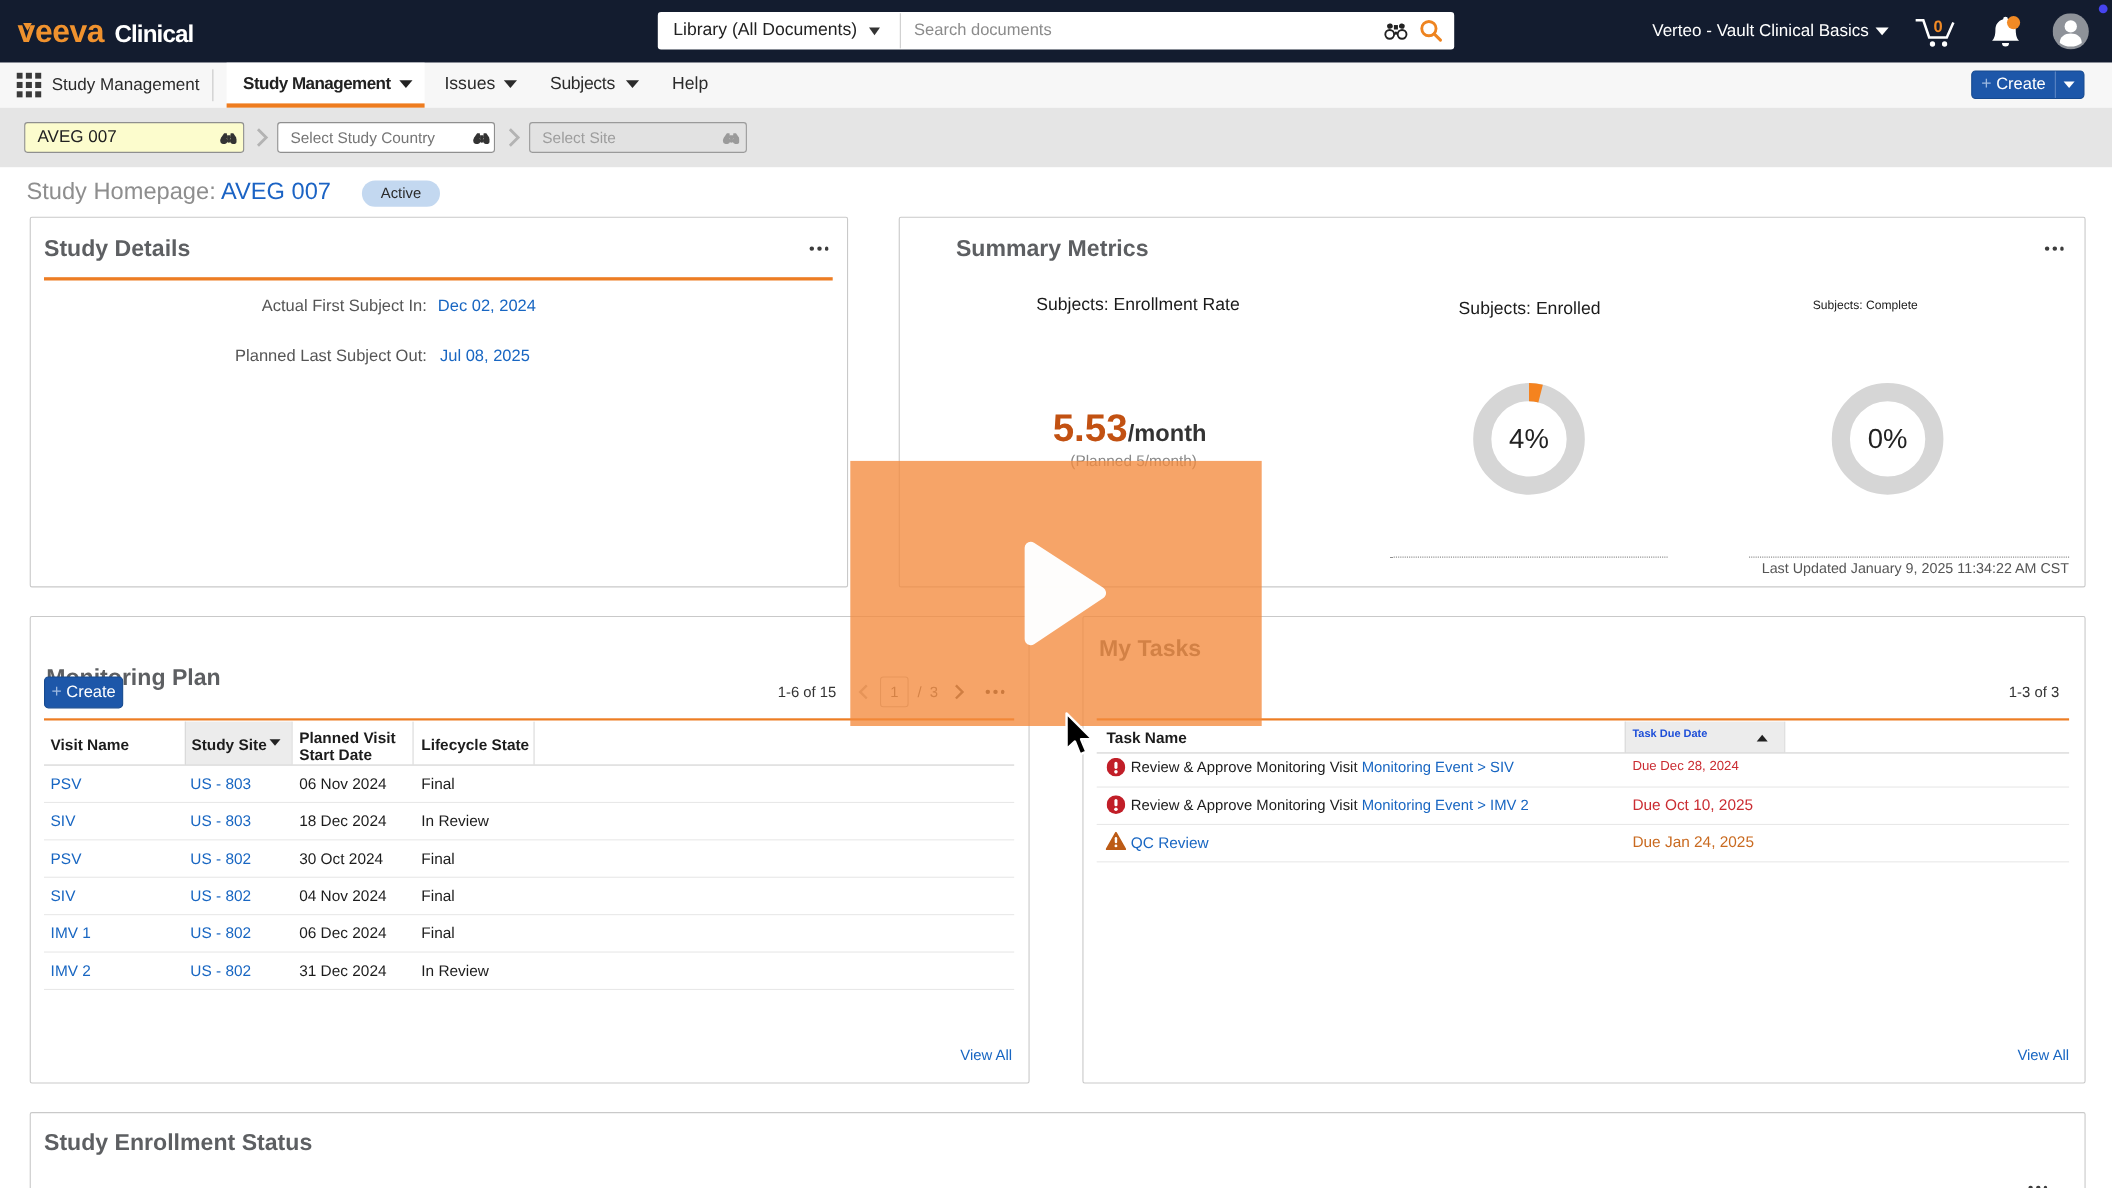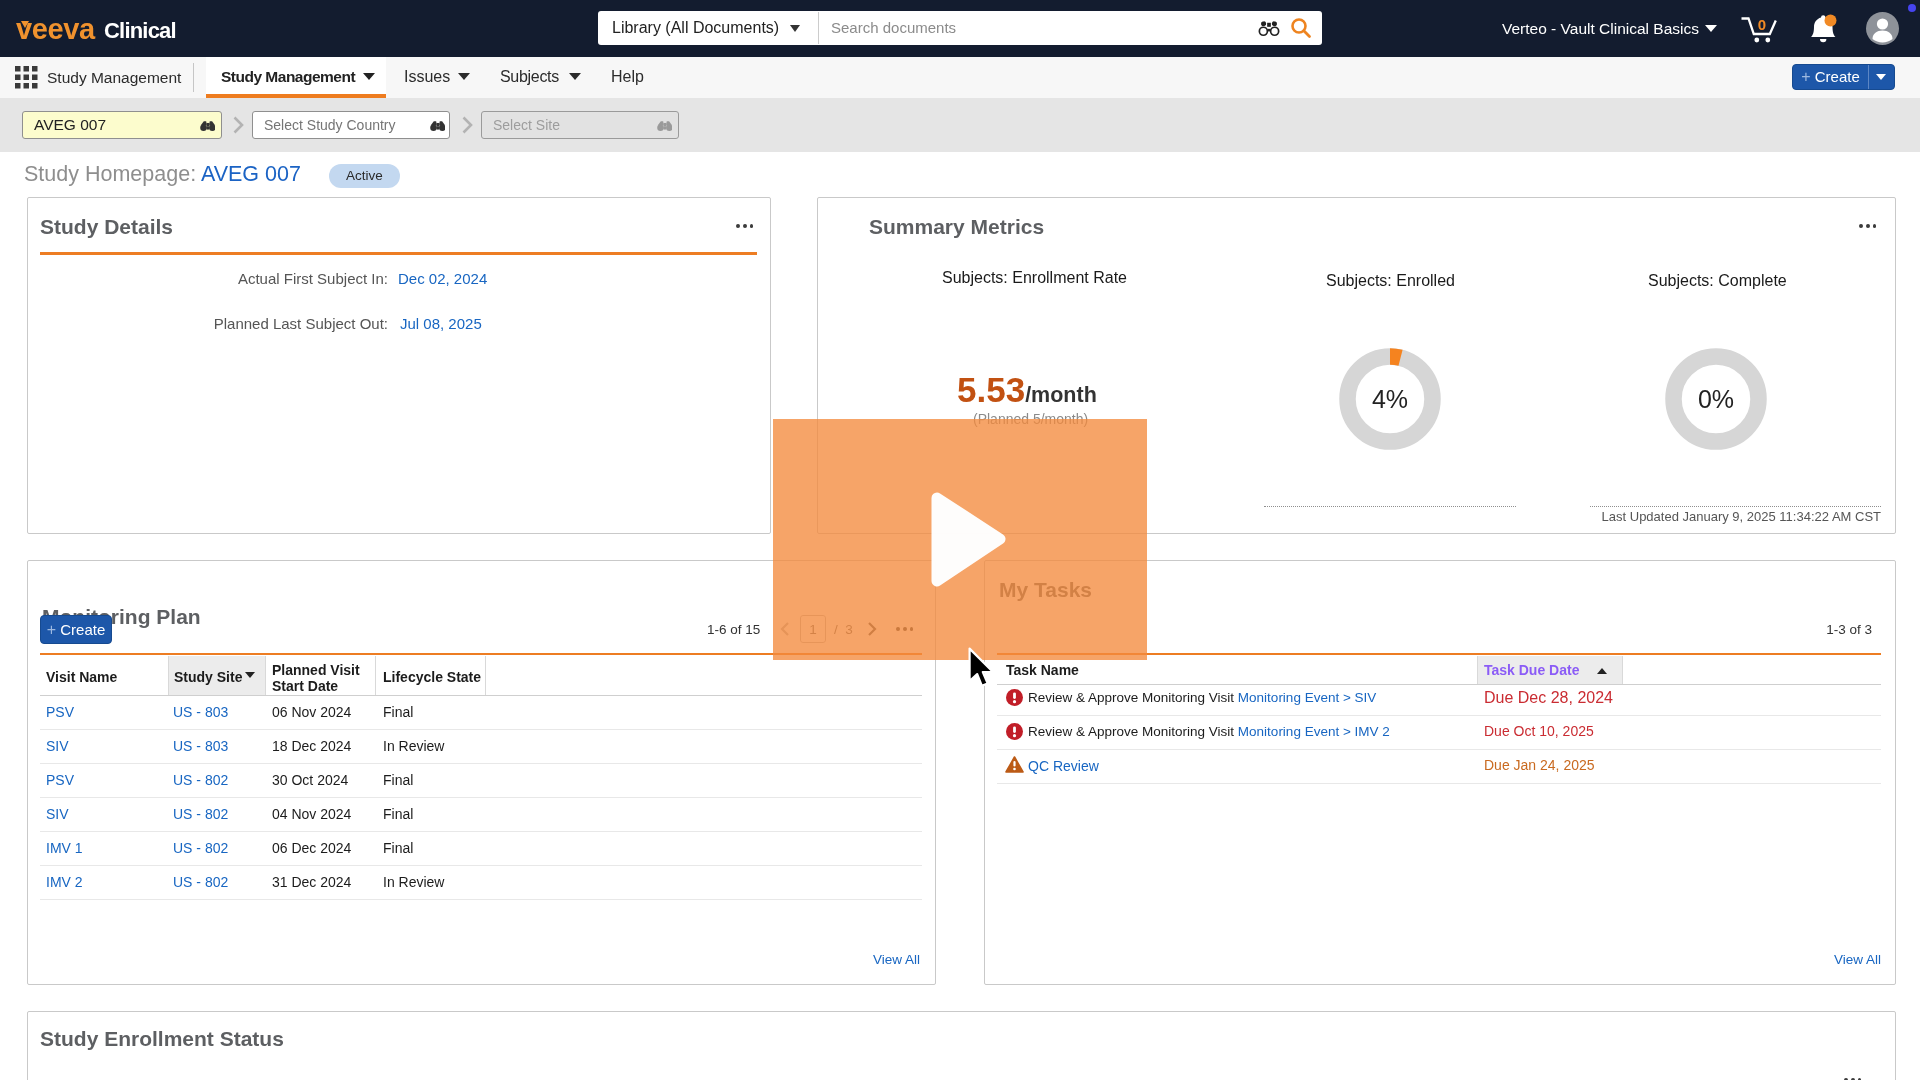--- a/index.html
+++ b/index.html
@@ -156,21 +156,21 @@
 
 <div class="card" style="left:817px;top:197px;width:1079px;height:337px;"></div>
 <div class="abs cardtitle" style="left:837px;top:215px;margin-left:32px;">Summary Metrics</div>
 <div class="abs dots" style="left:1859px;top:224px;">
     <i></i>
     <i></i>
     <i></i>
   </div>
 <div class="abs" style="left:942px;top:269px;font-size:16px;color:#1a1a1a;text-align:center;">Subjects: Enrollment Rate</div>
 <div class="abs" style="left:1326px;top:272px;font-size:16px;color:#1a1a1a;">Subjects: Enrolled</div>
-<div class="abs" style="left:1648px;top:272px;font-size:16px;color:#1a1a1a;">Subjects: Complete</div>
+<div class="abs" style="left:1648px;top:272px;font-size:11px;color:#1a1a1a;">Subjects: Complete</div>
 <div class="abs" style="left:957px;top:370px;font-size:35px;font-weight:bold;color:#c25112;">5.53<span style="font-size:21.5px;color:#333;">/month</span></div>
 <div class="abs" style="left:973px;top:411px;font-size:14px;color:#8a8a8a;">(Planned 5/month)</div>
 
 <svg class="abs" style="left:1338px;top:347px;" width="104" height="104" viewBox="0 0 104 104">
   <circle cx="52" cy="52" r="42.5" fill="none" stroke="#d6d6d6" stroke-width="16.5"></circle>
   <circle cx="52" cy="52" r="42.5" fill="none" stroke="#f5831f" stroke-width="16.5" stroke-dasharray="10.7 256.4" transform="rotate(-90 52 52)"></circle>
 </svg>
 <div class="abs" style="left:1338px;top:385px;width:104px;text-align:center;font-size:25px;color:#222;">4%</div>
 
 <svg class="abs" style="left:1664px;top:347px;" width="104" height="104" viewBox="0 0 104 104">
@@ -249,31 +249,31 @@
 
 <div class="card" style="left:984px;top:560px;width:912px;height:425px;"></div>
 <div class="abs cardtitle" style="left:999px;top:578px;">My Tasks</div>
 <div class="abs" style="left:1802px;top:622px;width:70px;text-align:right;font-size:13.5px;color:#333;">1-3 of 3</div>
 <div class="orule" style="left:997px;top:652.5px;width:884px;"></div>
 
 <div class="abs" style="left:1477px;top:656px;width:145px;height:28px;background:#ececec;"></div>
 <div class="abs" style="left:1477px;top:656px;width:1px;height:28px;background:#d9d9d9;"></div>
 <div class="abs" style="left:1622px;top:656px;width:1px;height:28px;background:#d9d9d9;"></div>
 <div class="abs" style="left:1006px;top:662px;font-size:14px;font-weight:bold;color:#1c1c1c;">Task Name</div>
-<div class="abs" style="left:1484px;top:662px;font-size:14px;font-weight:bold;color:#8b5cf6;">Task Due Date</div>
+<div class="abs" style="left:1484px;top:662px;font-size:10px;font-weight:bold;color:#1d4ed8;">Task Due Date</div>
 <div class="abs" style="left:1597px;top:668px;width:0;height:0;border-left:5.5px solid transparent;border-right:5.5px solid transparent;border-bottom:6.5px solid #222;"></div>
 <div class="abs" style="left:997px;top:683.5px;width:884px;height:1px;background:#cfcfcf;"></div>
 
 <svg class="abs" style="left:1006px;top:689px;" width="17" height="17" viewBox="0 0 17 17">
   <circle cx="8.5" cy="8.5" r="8.5" fill="#c11e28"></circle>
   <rect x="7.1" y="3.4" width="2.8" height="6.6" rx="1.4" fill="#fff"></rect>
   <circle cx="8.5" cy="12.7" r="1.6" fill="#fff"></circle>
 </svg>
 <div class="abs" style="left:1028px;top:690px;font-size:13.5px;color:#1c1c1c;">Review &amp; Approve Monitoring Visit <a class="lnk">Monitoring Event &gt; SIV</a></div>
-<div class="abs" style="left:1484px;top:689px;font-size:16px;color:#ca2c32;">Due Dec 28, 2024</div>
+<div class="abs" style="left:1484px;top:689px;font-size:12px;color:#ca2c32;">Due Dec 28, 2024</div>
 <div class="abs" style="left:997px;top:714.5px;width:884px;height:1px;background:#e8e8e8;"></div>
 <svg class="abs" style="left:1006px;top:723px;" width="17" height="17" viewBox="0 0 17 17">
   <circle cx="8.5" cy="8.5" r="8.5" fill="#c11e28"></circle>
   <rect x="7.1" y="3.4" width="2.8" height="6.6" rx="1.4" fill="#fff"></rect>
   <circle cx="8.5" cy="12.7" r="1.6" fill="#fff"></circle>
 </svg>
 <div class="abs" style="left:1028px;top:724px;font-size:13.5px;color:#1c1c1c;">Review &amp; Approve Monitoring Visit <a class="lnk">Monitoring Event &gt; IMV 2</a></div>
 <div class="abs" style="left:1484px;top:723px;font-size:14px;color:#ca2c32;">Due Oct 10, 2025</div>
 <div class="abs" style="left:997px;top:748.5px;width:884px;height:1px;background:#e8e8e8;"></div>
 <svg class="abs" style="left:1005px;top:756px;" width="19" height="17" viewBox="0 0 19 17">

